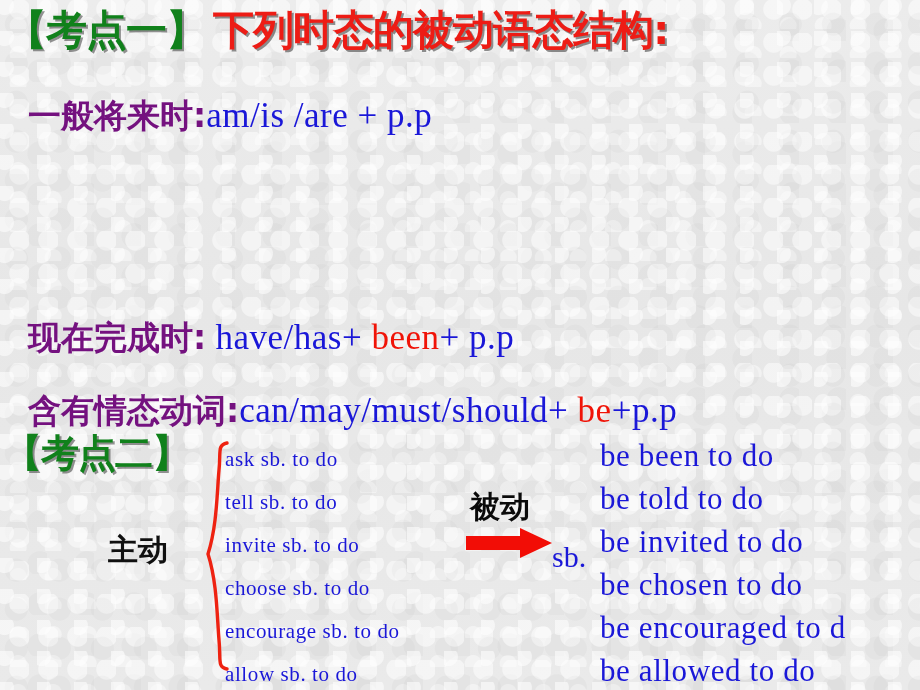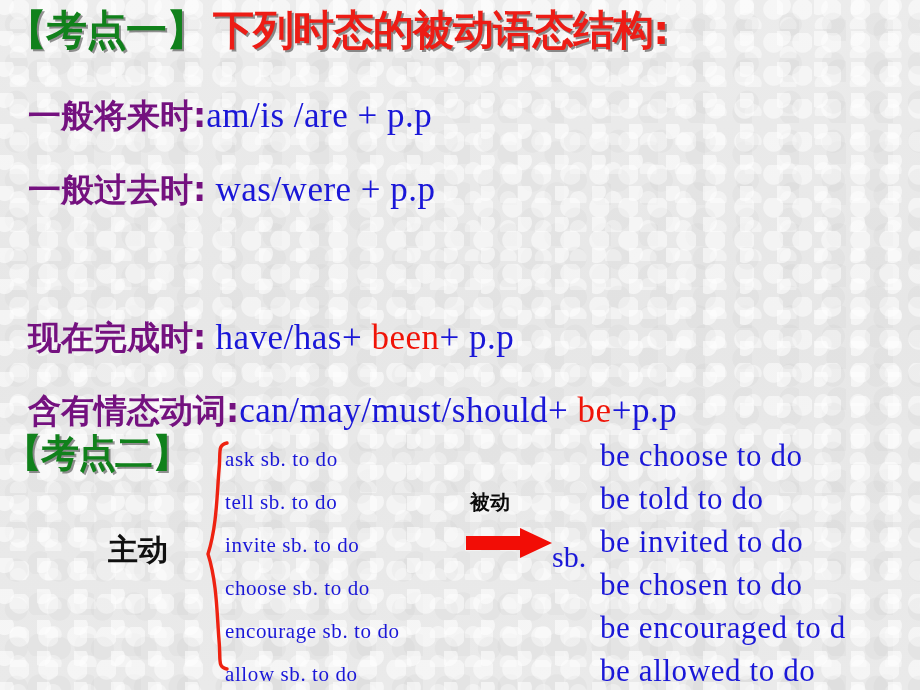--- a/index.html
+++ b/index.html
@@ -124,21 +124,21 @@
     color: #101010;
     line-height: 1;
     white-space: nowrap;
   }
   .beidong {
     position: absolute;
     left: 470px;
     top: 492px;
     font-family: "DejaVu Sans", "Liberation Sans", sans-serif;
     font-weight: bold;
-    font-size: 20px;
+    font-size: 30px;
     color: #0a0a0a;
     line-height: 1;
     white-space: nowrap;
     z-index: 6;
   }
   .arrow {
     position: absolute;
     left: 466px;
     top: 527px;
     width: 86px;
@@ -185,23 +185,20 @@
 <div id="slide">
 
   <div class="heading-row">
     <span class="kp-tag">【考点一】</span><span class="heading-text">下列时态的被动语态结构:</span>
   </div>
 
   <div class="tense-row" style="top:98px;">
     <span class="cn-label">一般将来时:</span><span class="en">am/is /are + p.p</span>
   </div>
 
-  <div class="tense-row" style="top:172px;">
-    <span class="cn-label">一般过去时:</span><span class="en"> was/were + p.p</span>
-  </div>
 
 
   <div class="tense-row" style="top:320px;">
     <span class="cn-label">现在完成时:</span><span class="en"> have/has+ </span><span class="en-red">been</span><span class="en">+ p.p</span>
   </div>
 
   <div class="tense-row" style="top:393px;">
     <span class="cn-label">含有情态动词:</span><span class="en">can/may/must/should+ </span><span class="en-red">be</span><span class="en">+p.p</span>
   </div>
 
@@ -216,21 +213,21 @@
 
   <div class="beidong">被动</div>
 
   <svg class="arrow" viewBox="0 0 86 32" preserveAspectRatio="none">
     <polygon points="0,9 54,9 54,1 86,16 54,31 54,23 0,23" fill="#f20d06"></polygon>
   </svg>
 
   <div class="sb-word">sb.</div>
 
   <div class="pair-row" style="top:440px;">
-    <span class="active-col">ask sb. to do</span><span class="passive-col">be choose to do</span>
+    <span class="active-col">ask sb. to do</span><span class="passive-col">be been to do</span>
   </div>
 
   <div class="pair-row" style="top:483px;">
     <span class="active-col">tell sb. to do</span><span class="passive-col">be told to do</span>
   </div>
 
   <div class="pair-row" style="top:526px;">
     <span class="active-col">invite sb. to do</span><span class="passive-col">be invited to do</span>
   </div>
 

